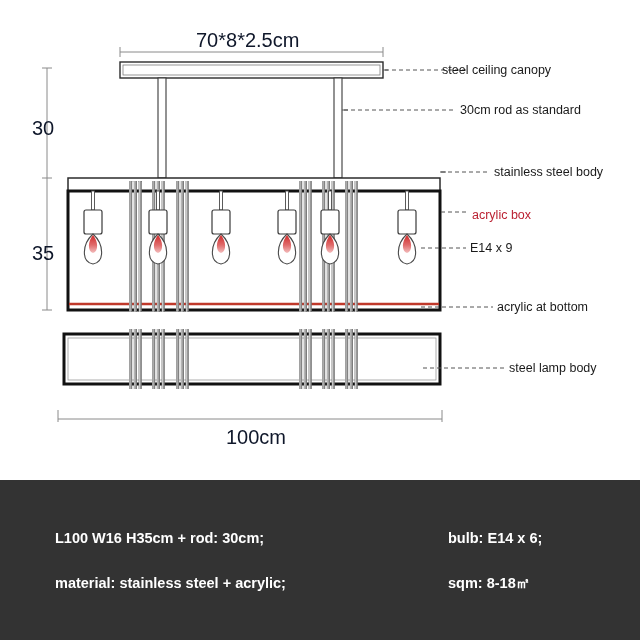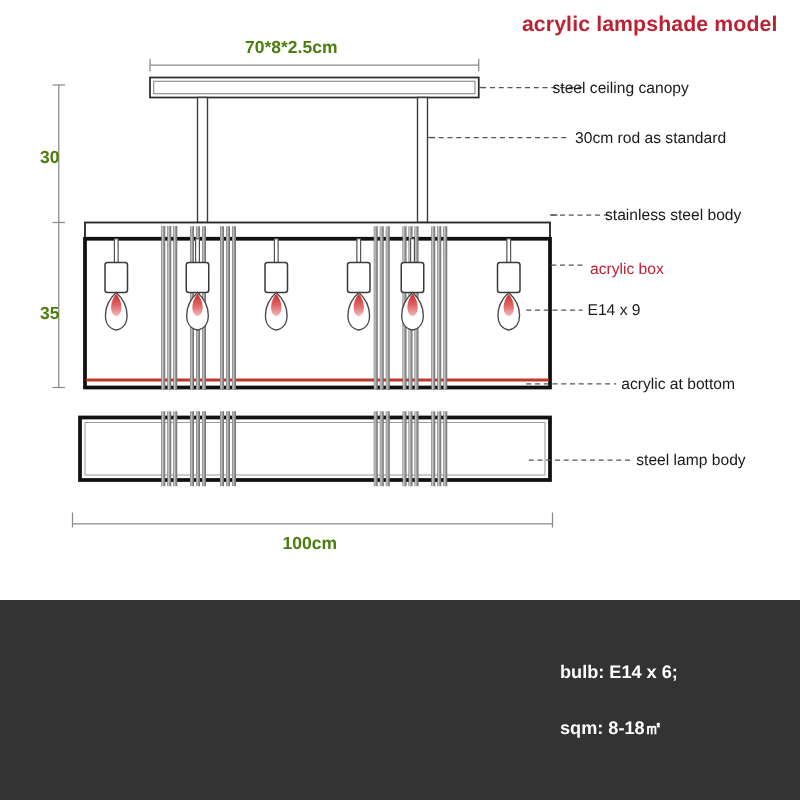--- a/index.html
+++ b/index.html
@@ -31,25 +31,24 @@
     font-size:12.5px;
     color:#1a1a1a;
     white-space:nowrap;
     line-height:1;
   }
   .anno.red{color:#bb2233;}
 
   
   .dim{
     position:absolute;
-    font-size:14px;
-    color:#4d7c0f;
+    font-size:20px;
+    color:#0f172a;
     white-space:nowrap;
     line-height:1;
-    font-weight:bold;
   }
 
   
   .specbar{
     position:absolute;
     left:0;top:480px;
     width:640px;height:160px;
     background:#333333;
   }
   .spec{
@@ -257,39 +256,40 @@
       <line x1="423" y1="368" x2="505" y2="368"></line>
     </g>
 
     <g stroke="#555555" stroke-width="1" fill="none">
       <line x1="383" y1="70" x2="388" y2="70"></line>
       <line x1="342" y1="110" x2="348" y2="110"></line>
       <line x1="440" y1="172" x2="446" y2="172"></line>
     </g>
   </svg>
 
-  <div class="title">acrylic lampshade model</div>
 
   <div class="dim" style="left:196px;top:30px;">70*8*2.5cm</div>
   <div class="dim" style="left:32px;top:118px;">30</div>
   <div class="dim" style="left:32px;top:243px;">35</div>
   <div class="dim" style="left:226px;top:427px;">100cm</div>
 
   <div class="anno" style="left:442px;top:64px;">steel ceiling canopy</div>
 
   <div class="anno" style="left:460px;top:104px;">30cm rod as standard</div>
 
-  <div class="anno" style="left:484px;top:166px;">stainless steel body</div>
+  <div class="anno" style="left:494px;top:166px;">stainless steel body</div>
 
   <div class="anno red" style="left:472px;top:209px;">acrylic box</div>
 
   <div class="anno" style="left:470px;top:242px;">E14 x 9</div>
 
   <div class="anno" style="left:497px;top:301px;">acrylic at bottom</div>
 
   <div class="anno" style="left:509px;top:362px;">steel lamp body</div>
 
   <div class="specbar"></div>
 
+  <div class="spec col1 r1">L100 W16 H35cm + rod: 30cm;</div>
   <div class="spec col2 r1">bulb: E14 x 6;</div>
+  <div class="spec col1 r2">material: stainless steel + acrylic;</div>
   <div class="spec col2 r2">sqm: 8-18㎡</div>
 
 </div>
 
 </body></html>

